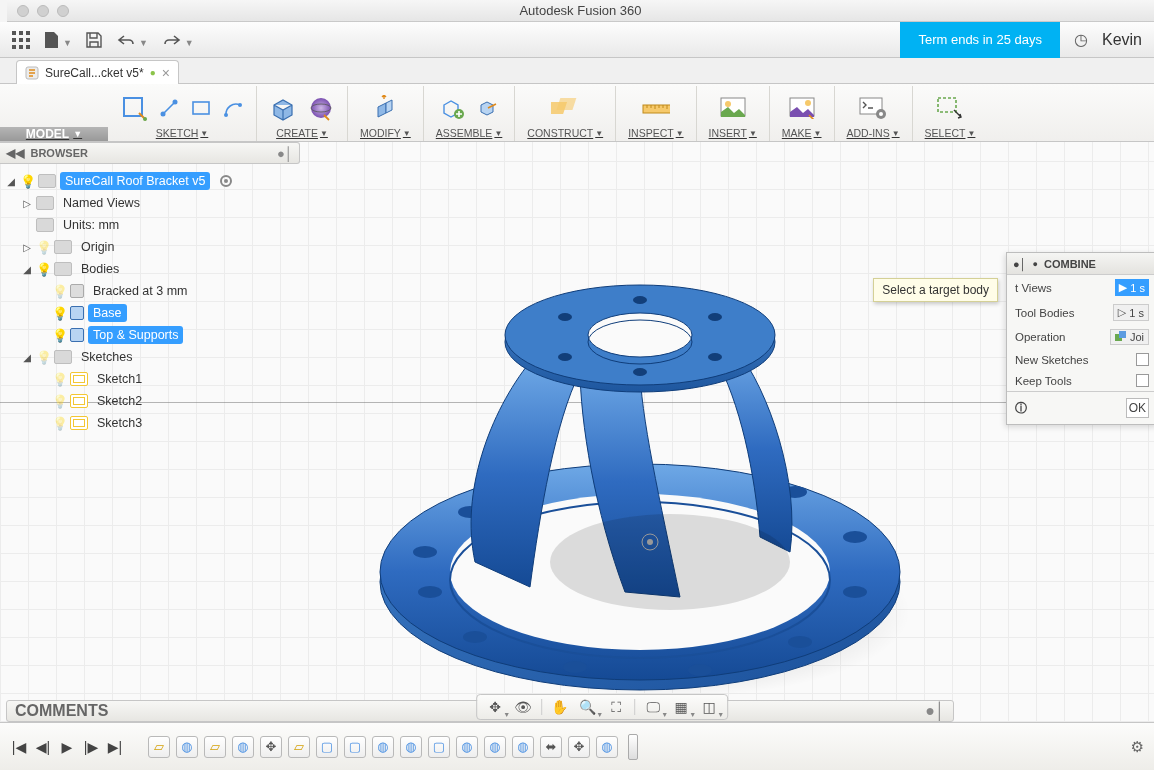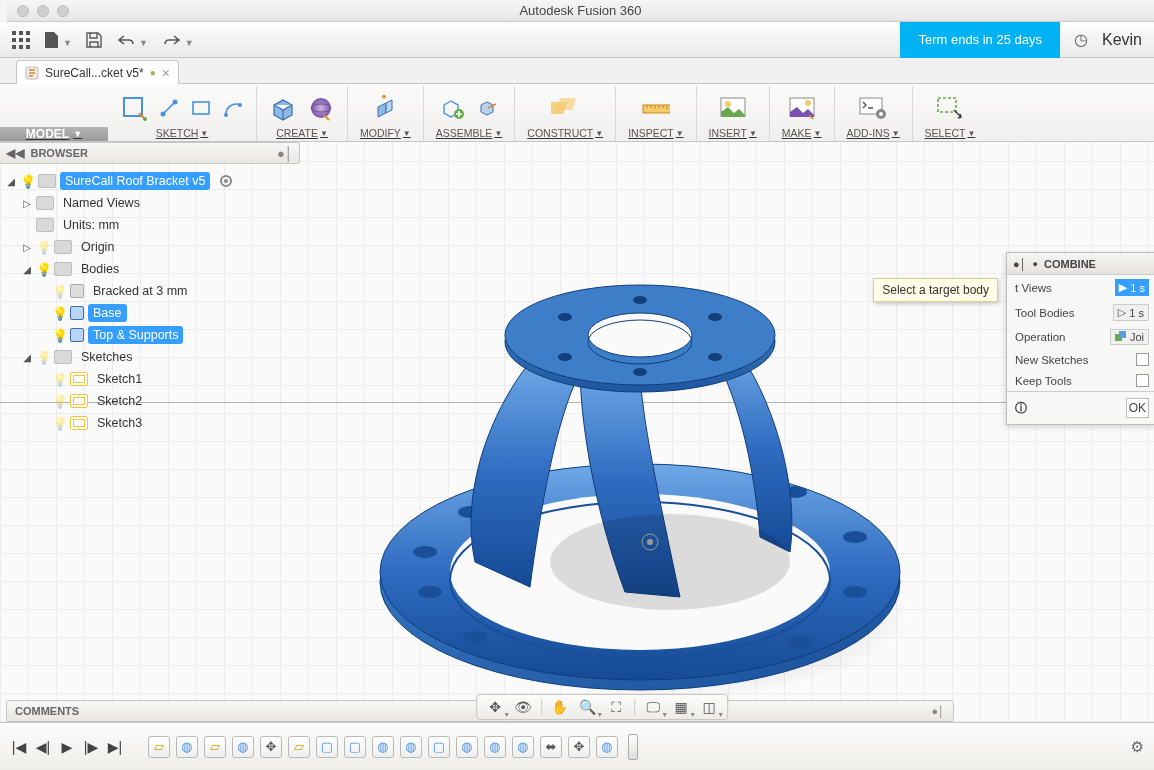--- a/index.html
+++ b/index.html
@@ -77,21 +77,21 @@
   .crow .lab { flex: 1; font-size: 11.5px; }
   .selchip { background: #359eff; color: #fff; padding: 2px 4px; font-size: 11px; display: flex; align-items: center; gap: 3px; }
   .greychip { background: #f0f0f0; border: 1px solid #ccc; padding: 1px 4px; font-size: 11px; display: flex; align-items: center; gap: 3px; }
   .opchip { background: #f0f0f0; border: 1px solid #ccc; padding: 1px 4px; font-size: 11px; display: flex; align-items: center; gap: 3px; }
   .cb { width: 13px; height: 13px; border: 1px solid #999; background: #fff; }
   .cfoot { border-top: 1px solid #ccc; display: flex; align-items: center; padding: 6px 8px; gap: 8px; }
   .okbtn { background: #fff; border: 1px solid #bbb; padding: 2px 2px; border-radius: 0; cursor: pointer; margin-left: auto; }
   .tooltip { position: absolute; right: 156px; top: 136px; background: #fffde8; border: 1px solid #d4d096; padding: 4px 8px; font-size: 12px; color: #333; box-shadow: 1px 2px 4px rgba(0,0,0,.2); }
 
   
-  .combar { position: absolute; left: 6px; right: 200px; bottom: 48px; height: 22px; background: linear-gradient(#f7f7f5,#e7e6e2); border: 1px solid #c6c6c6; border-radius: 3px; display: flex; align-items: center; padding: 0 8px; font-size: 11px; color: #666; font-weight: bold; gap: 6px; }
+  .combar { position: absolute; left: 6px; right: 200px; bottom: 48px; height: 22px; background: linear-gradient(#f7f7f5,#e7e6e2); border: 1px solid #c6c6c6; border-radius: 3px; display: flex; align-items: center; padding: 0 8px; font-size: 16px; color: #666; font-weight: bold; gap: 6px; }
   .combar .pin { margin-left: auto; color: #888; }
 
   
   .viewtb { position: absolute; left: 50%; transform: translateX(-40%); bottom: 50px; height: 26px; background: linear-gradient(#fcfcfb, #edece8); border: 1px solid #c6c6c6; border-radius: 4px; display: flex; align-items: center; padding: 0 6px; gap: 4px; }
   .vbtn { width: 24px; height: 20px; display: flex; align-items: center; justify-content: center; font-size: 14px; color: #555; cursor: pointer; position: relative; }
   .vbtn .ddc { font-size: 7px; position: absolute; right: -3px; bottom: -1px; color: #888; }
   .vsep { width: 1px; height: 16px; background: #ccc; margin: 0 2px; }
 
   
   .timeline { position: absolute; left: 0; right: 0; bottom: 0; height: 48px; background: linear-gradient(#fcfcfb,#eeede9); border-top: 1px solid #c6c6c6; display: flex; align-items: center; padding: 0 10px; gap: 6px; }

